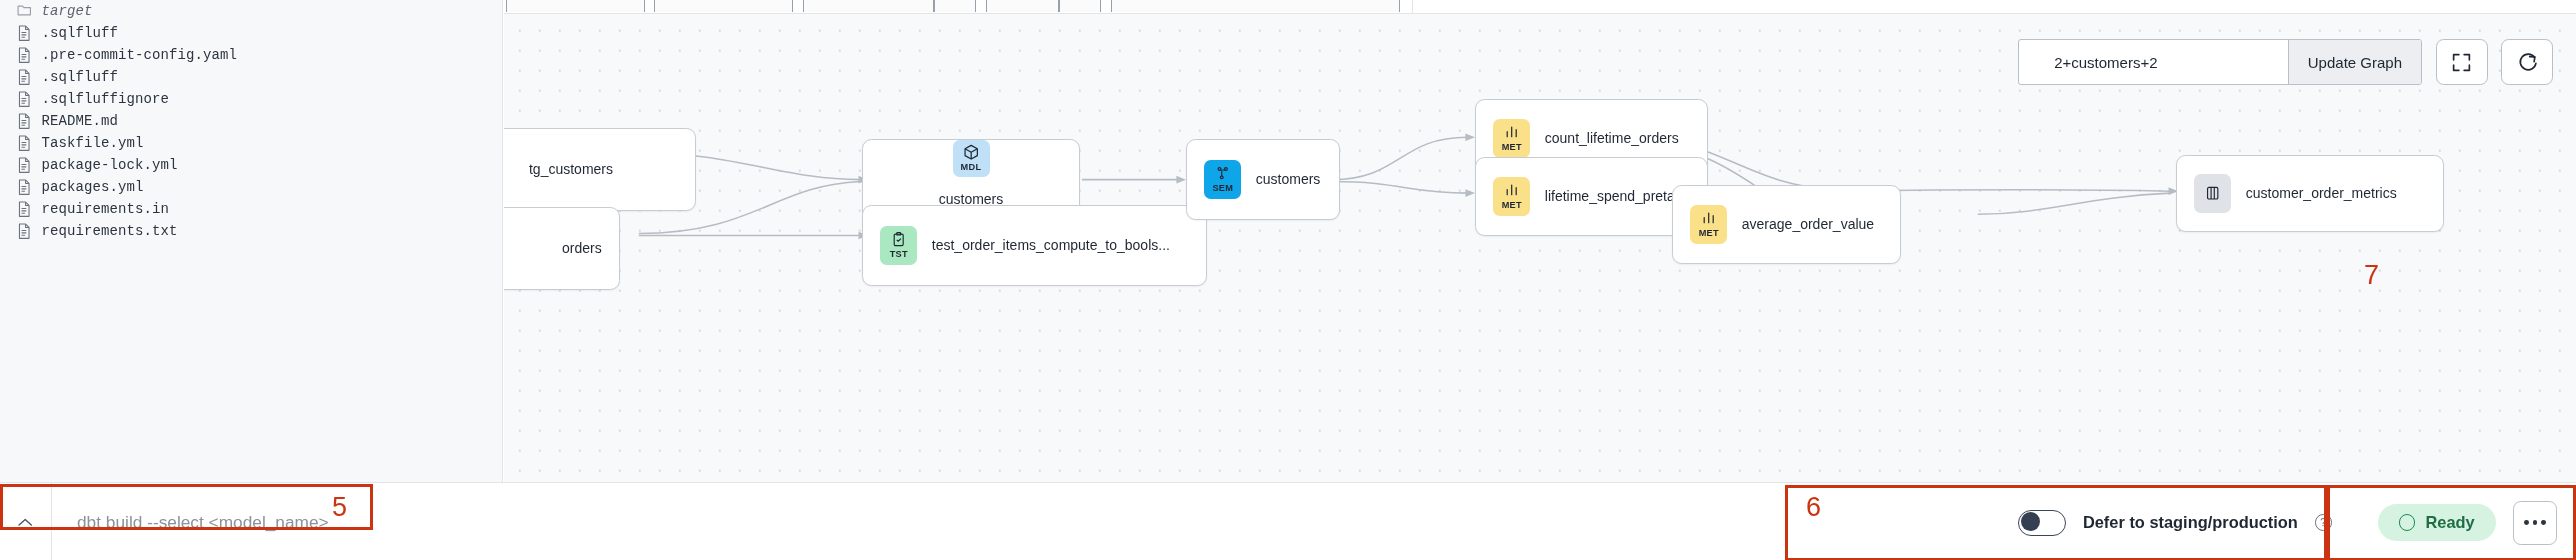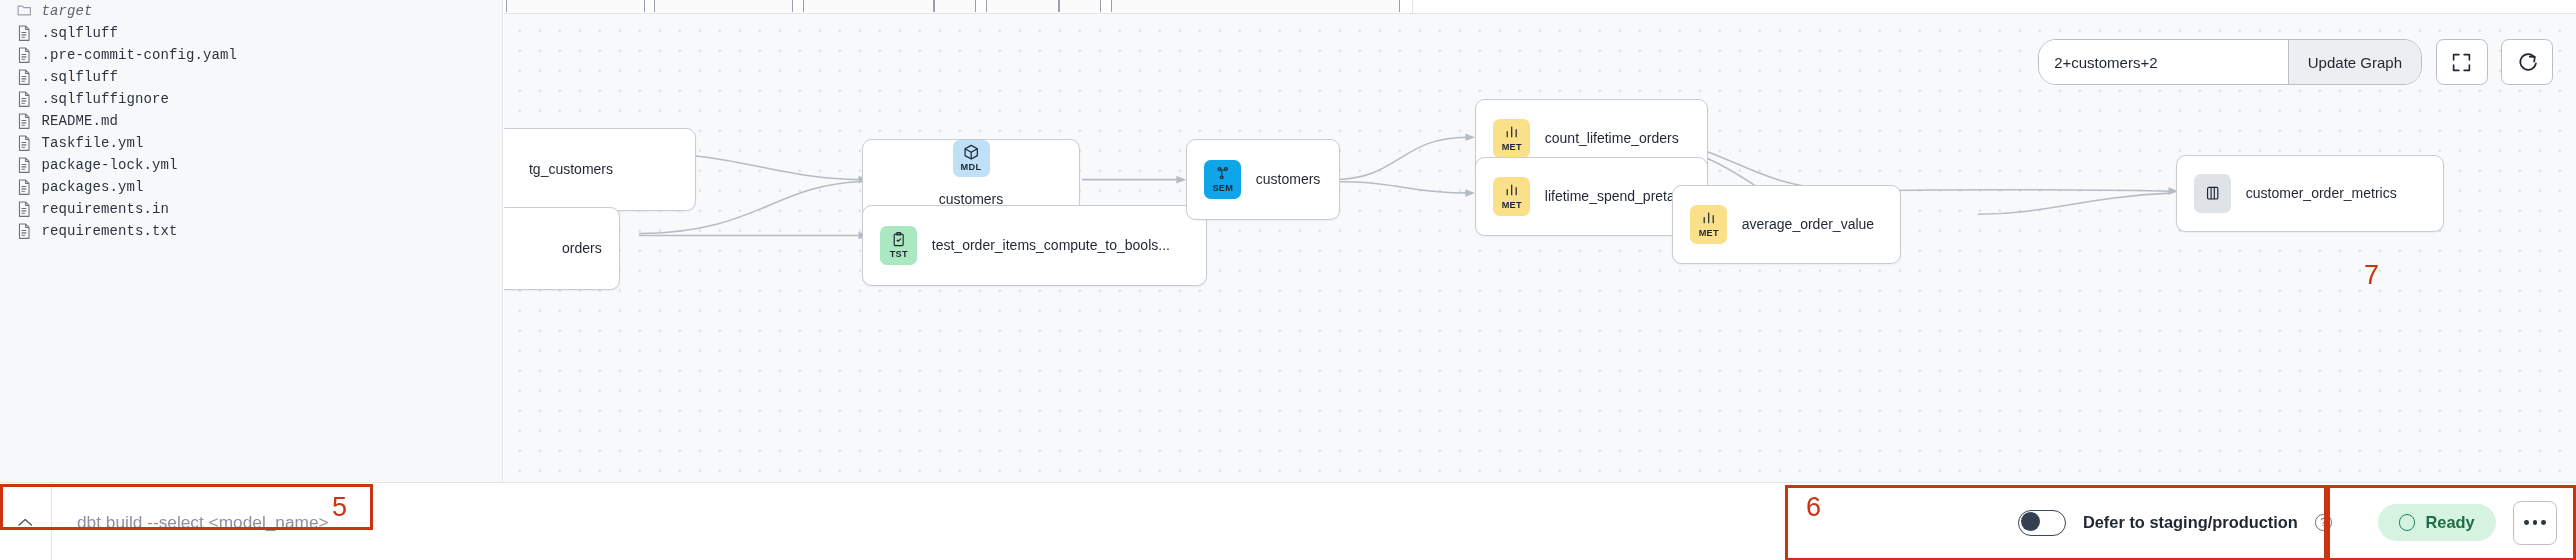--- a/index.html
+++ b/index.html
@@ -122,22 +122,23 @@
     position: absolute;
     right: 23px; top: 39px;
     display: flex; align-items: center; gap: 13.5px;
     z-index: 20;
   }
   .search-group {
     display: flex; align-items: stretch;
     height: 46px;
     background: #ffffff;
     border: 1px solid #b9bfc7;
-    border-radius: 18px;
+    border-radius: 3px;
     overflow: hidden;
+    padding-left: 20px;
   }
   .search-input {
     width: 249px;
     border: none; outline: none;
     background: #ffffff;
     padding: 0 15.4px;
     font-size: 15px;
     color: #1f2733;
     font-family: "Liberation Sans", sans-serif;
   }

